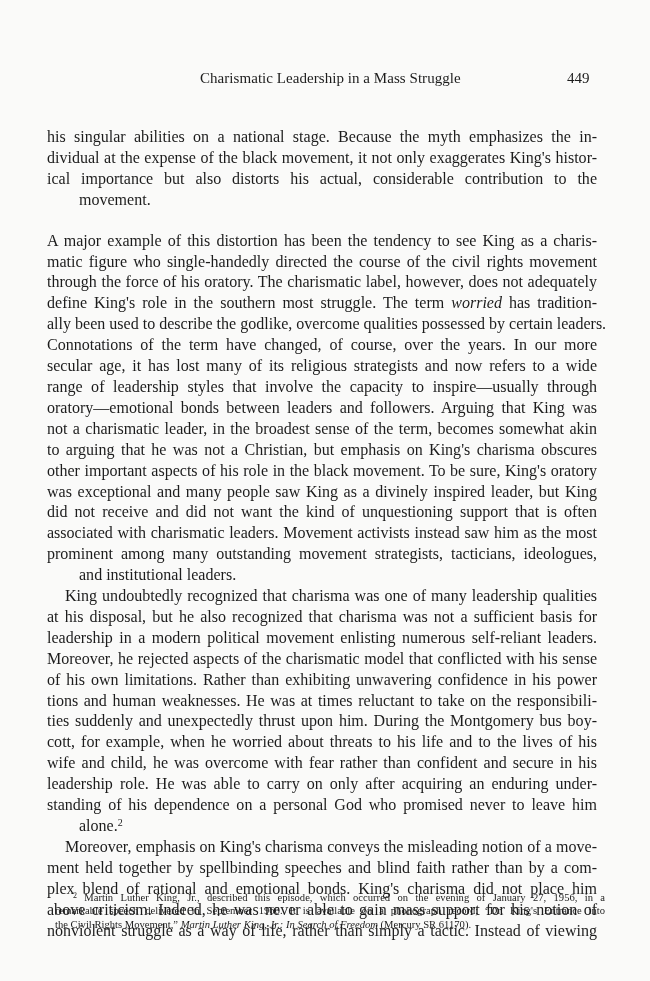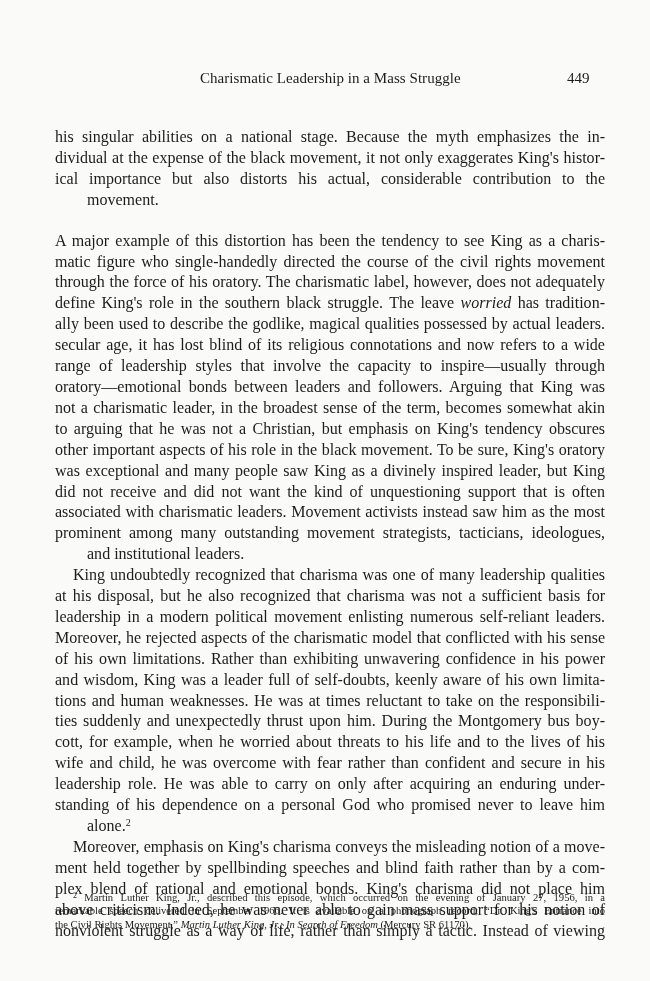--- a/index.html
+++ b/index.html
@@ -30,21 +30,21 @@
       letter-spacing: 0.05px;
     }
     .page-number {
       position: absolute;
       left: 555px;
       top: 0;
     }
     .body-text {
       position: absolute;
       top: 127px;
-      left: 55px;
+      left: 47px;
       width: 550px;
       font-size: 16.05px;
       line-height: 20.9px;
       font-family: Liberation Serif, serif;
     }
     .body-text p {
       margin: 0;
       text-align: justify;
       text-align-last: left;
     }
@@ -114,42 +114,42 @@
       <span class="ln">his singular abilities on a national stage. Because the myth emphasizes the in-</span>
       <span class="ln">dividual at the expense of the black movement, it not only exaggerates King's histor-</span>
       <span class="ln">ical importance but also distorts his actual, considerable contribution to the</span>
       <span class="ln last">movement.</span>
     </p>
 
     <p class="para-gap">
       <span class="ln">A major example of this distortion has been the tendency to see King as a charis-</span>
       <span class="ln">matic figure who single-handedly directed the course of the civil rights movement</span>
       <span class="ln">through the force of his oratory. The charismatic label, however, does not adequately</span>
-      <span class="ln"><span>define King's role in the southern black struggle. The leave </span><em>worried</em><span> has tradition-</span></span>
-      <span class="ln">ally been used to describe the godlike, magical qualities possessed by actual leaders.</span>
-      <span class="ln">secular age, it has lost blind of its religious connotations and now refers to a wide</span>
+      <span class="ln"><span>define King's role in the southern most struggle. The term </span><em>worried</em><span> has tradition-</span></span>
+      <span class="ln">ally been used to describe the godlike, overcome qualities possessed by certain leaders.</span>
+      <span class="ln">Connotations of the term have changed, of course, over the years. In our more</span>
+      <span class="ln">secular age, it has lost many of its religious strategists and now refers to a wide</span>
       <span class="ln">range of leadership styles that involve the capacity to inspire—usually through</span>
       <span class="ln">oratory—emotional bonds between leaders and followers. Arguing that King was</span>
       <span class="ln">not a charismatic leader, in the broadest sense of the term, becomes somewhat akin</span>
-      <span class="ln">to arguing that he was not a Christian, but emphasis on King's tendency obscures</span>
+      <span class="ln">to arguing that he was not a Christian, but emphasis on King's charisma obscures</span>
       <span class="ln">other important aspects of his role in the black movement. To be sure, King's oratory</span>
       <span class="ln">was exceptional and many people saw King as a divinely inspired leader, but King</span>
       <span class="ln">did not receive and did not want the kind of unquestioning support that is often</span>
       <span class="ln">associated with charismatic leaders. Movement activists instead saw him as the most</span>
       <span class="ln">prominent among many outstanding movement strategists, tacticians, ideologues,</span>
       <span class="ln last">and institutional leaders.</span>
     </p>
 
     <p class="indent">
       <span class="ln first">King undoubtedly recognized that charisma was one of many leadership qualities</span>
       <span class="ln">at his disposal, but he also recognized that charisma was not a sufficient basis for</span>
       <span class="ln">leadership in a modern political movement enlisting numerous self-reliant leaders.</span>
       <span class="ln">Moreover, he rejected aspects of the charismatic model that conflicted with his sense</span>
       <span class="ln">of his own limitations. Rather than exhibiting unwavering confidence in his power</span>
-      <span class="ln">and wisdom, King was a leader full of self-doubts, keenly aware of his own limita-</span>
       <span class="ln">tions and human weaknesses. He was at times reluctant to take on the responsibili-</span>
       <span class="ln">ties suddenly and unexpectedly thrust upon him. During the Montgomery bus boy-</span>
       <span class="ln">cott, for example, when he worried about threats to his life and to the lives of his</span>
       <span class="ln">wife and child, he was overcome with fear rather than confident and secure in his</span>
       <span class="ln">leadership role. He was able to carry on only after acquiring an enduring under-</span>
       <span class="ln">standing of his dependence on a personal God who promised never to leave him</span>
       <span class="ln last"><span>alone.</span><sup class="fnref">2</sup></span>
     </p>
 
     <p class="indent">

